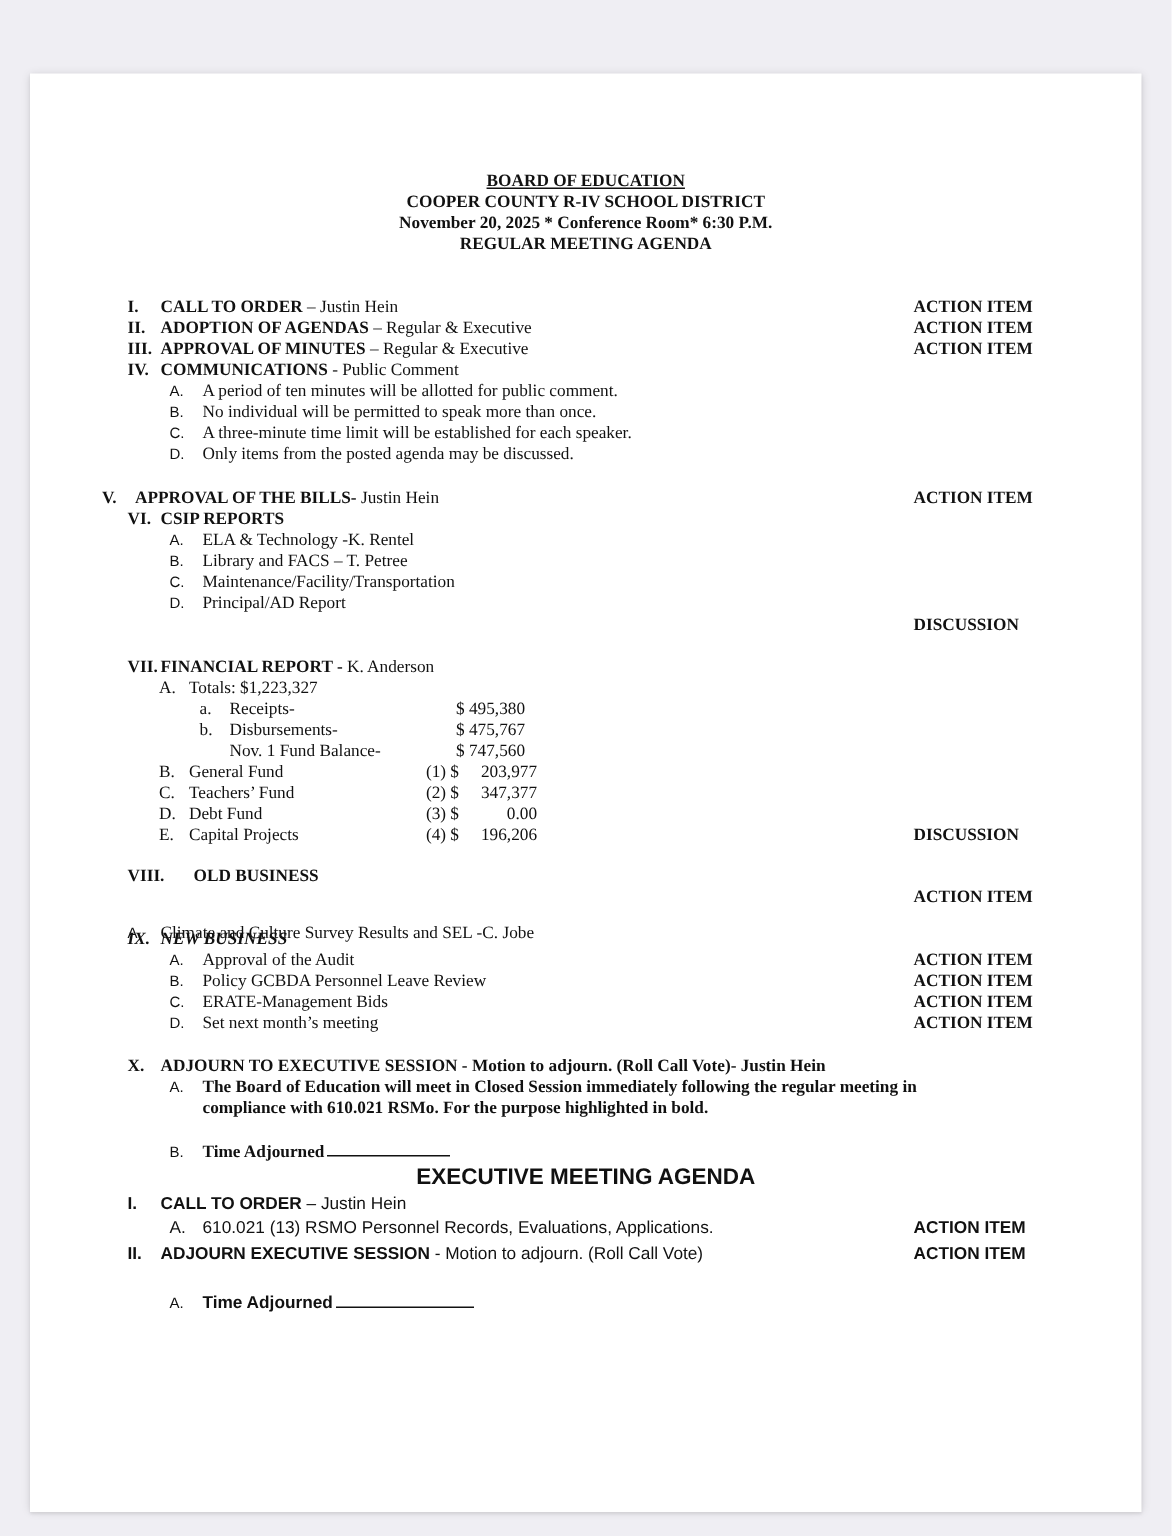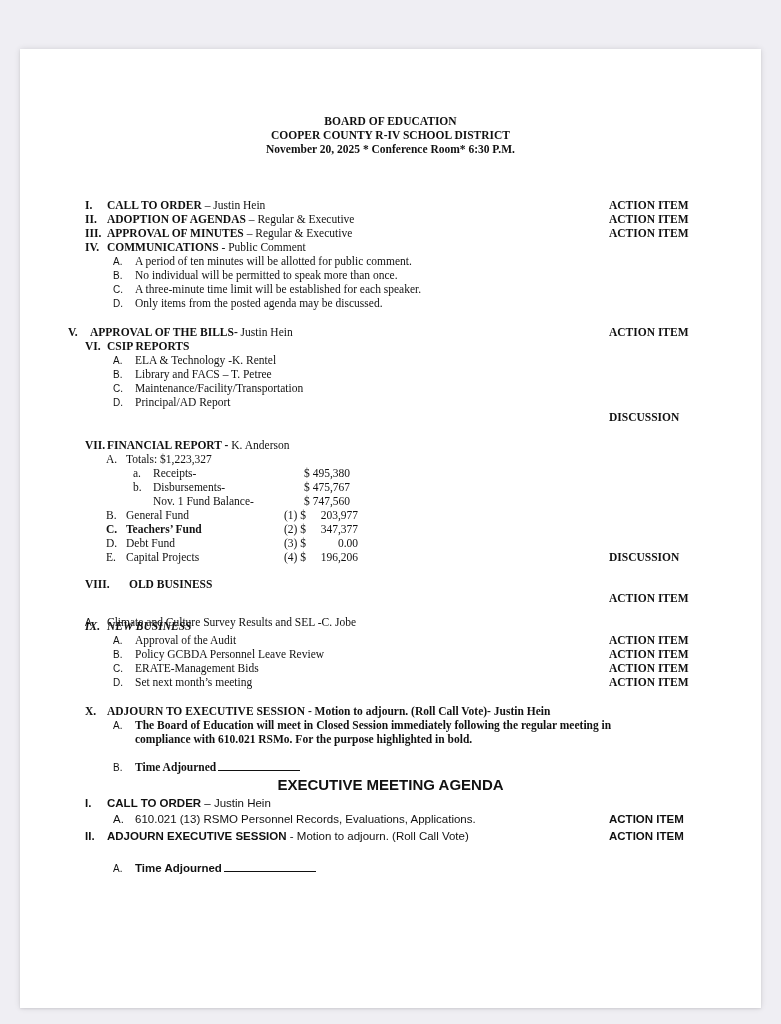--- a/index.html
+++ b/index.html
@@ -28,23 +28,24 @@
   .amt { position:absolute; white-space:nowrap; font-size:11.5px; line-height:14px; }
   .amt .pre { display:inline-block; width:30px; text-align:right; }
   .amt .val { display:inline-block; width:52px; text-align:right; }
   .blank { display:inline-block; width:82px; border-bottom:1px solid #111; height:10px; vertical-align:baseline; margin-left:2px; }
 </style>
 </head>
 <body>
 
 <div class="page">
 
-  <div class="hdr" style="top:66px;">BOARD OF EDUCATION</div>
+  <div class="hdr" style="top:66px;text-decoration:underline;">BOARD OF EDUCATION</div>
   <div class="hdr" style="top:80px;">COOPER COUNTY R-IV SCHOOL DISTRICT</div>
   <div class="hdr" style="top:94px;">November 20, 2025 * Conference Room* 6:30 P.M.</div>
+  <div class="hdr" style="top:108px;">REGULAR MEETING AGENDA</div>
 
   <div class="row" style="left:65px; top:149px;">
     <span class="num">I.</span><span class="b">CALL TO ORDER</span><span> – Justin Hein</span>
   </div>
   <div class="tag" style="top:149px;">ACTION ITEM</div>
 
   <div class="row" style="left:65px; top:163px;">
     <span class="num">II.</span><span class="b">ADOPTION OF AGENDAS</span><span> – Regular &amp; Executive</span>
   </div>
   <div class="tag" style="top:163px;">ACTION ITEM</div>
@@ -86,21 +87,21 @@
 
   <div class="row" style="left:113px; top:431px;"><span class="sub-l-serif">b.</span><span>Disbursements-</span></div>
   <div class="amt" style="left:284px; top:431px;">$  475,767</div>
 
   <div class="row" style="left:133px; top:445px;">Nov. 1 Fund Balance-</div>
   <div class="amt" style="left:284px; top:445px;">$  747,560</div>
 
   <div class="row" style="left:86px; top:459px;"><span class="sub-l-serif">B.</span><span>General Fund</span></div>
   <div class="amt" style="left:256px; top:459px;"><span class="pre">(1) $</span><span class="val">203,977</span></div>
 
-  <div class="row" style="left:86px; top:473px;font-weight:bold;"><span class="sub-l-serif">C.</span><span>Teachers’ Fund</span></div>
+  <div class="row" style="left:86px; top:473px;"><span class="sub-l-serif">C.</span><span>Teachers’ Fund</span></div>
   <div class="amt" style="left:256px; top:473px;"><span class="pre">(2) $</span><span class="val">347,377</span></div>
 
   <div class="row" style="left:86px; top:487px;"><span class="sub-l-serif">D.</span><span>Debt Fund</span></div>
   <div class="amt" style="left:256px; top:487px;"><span class="pre">(3) $</span><span class="val">0.00</span></div>
 
   <div class="row" style="left:86px; top:501px;"><span class="sub-l-serif">E.</span><span>Capital Projects</span></div>
   <div class="amt" style="left:256px; top:501px;"><span class="pre">(4) $</span><span class="val">196,206</span></div>
   <div class="tag" style="top:501px;">DISCUSSION</div>
 
   <div class="row" style="left:65px; top:528px;">

